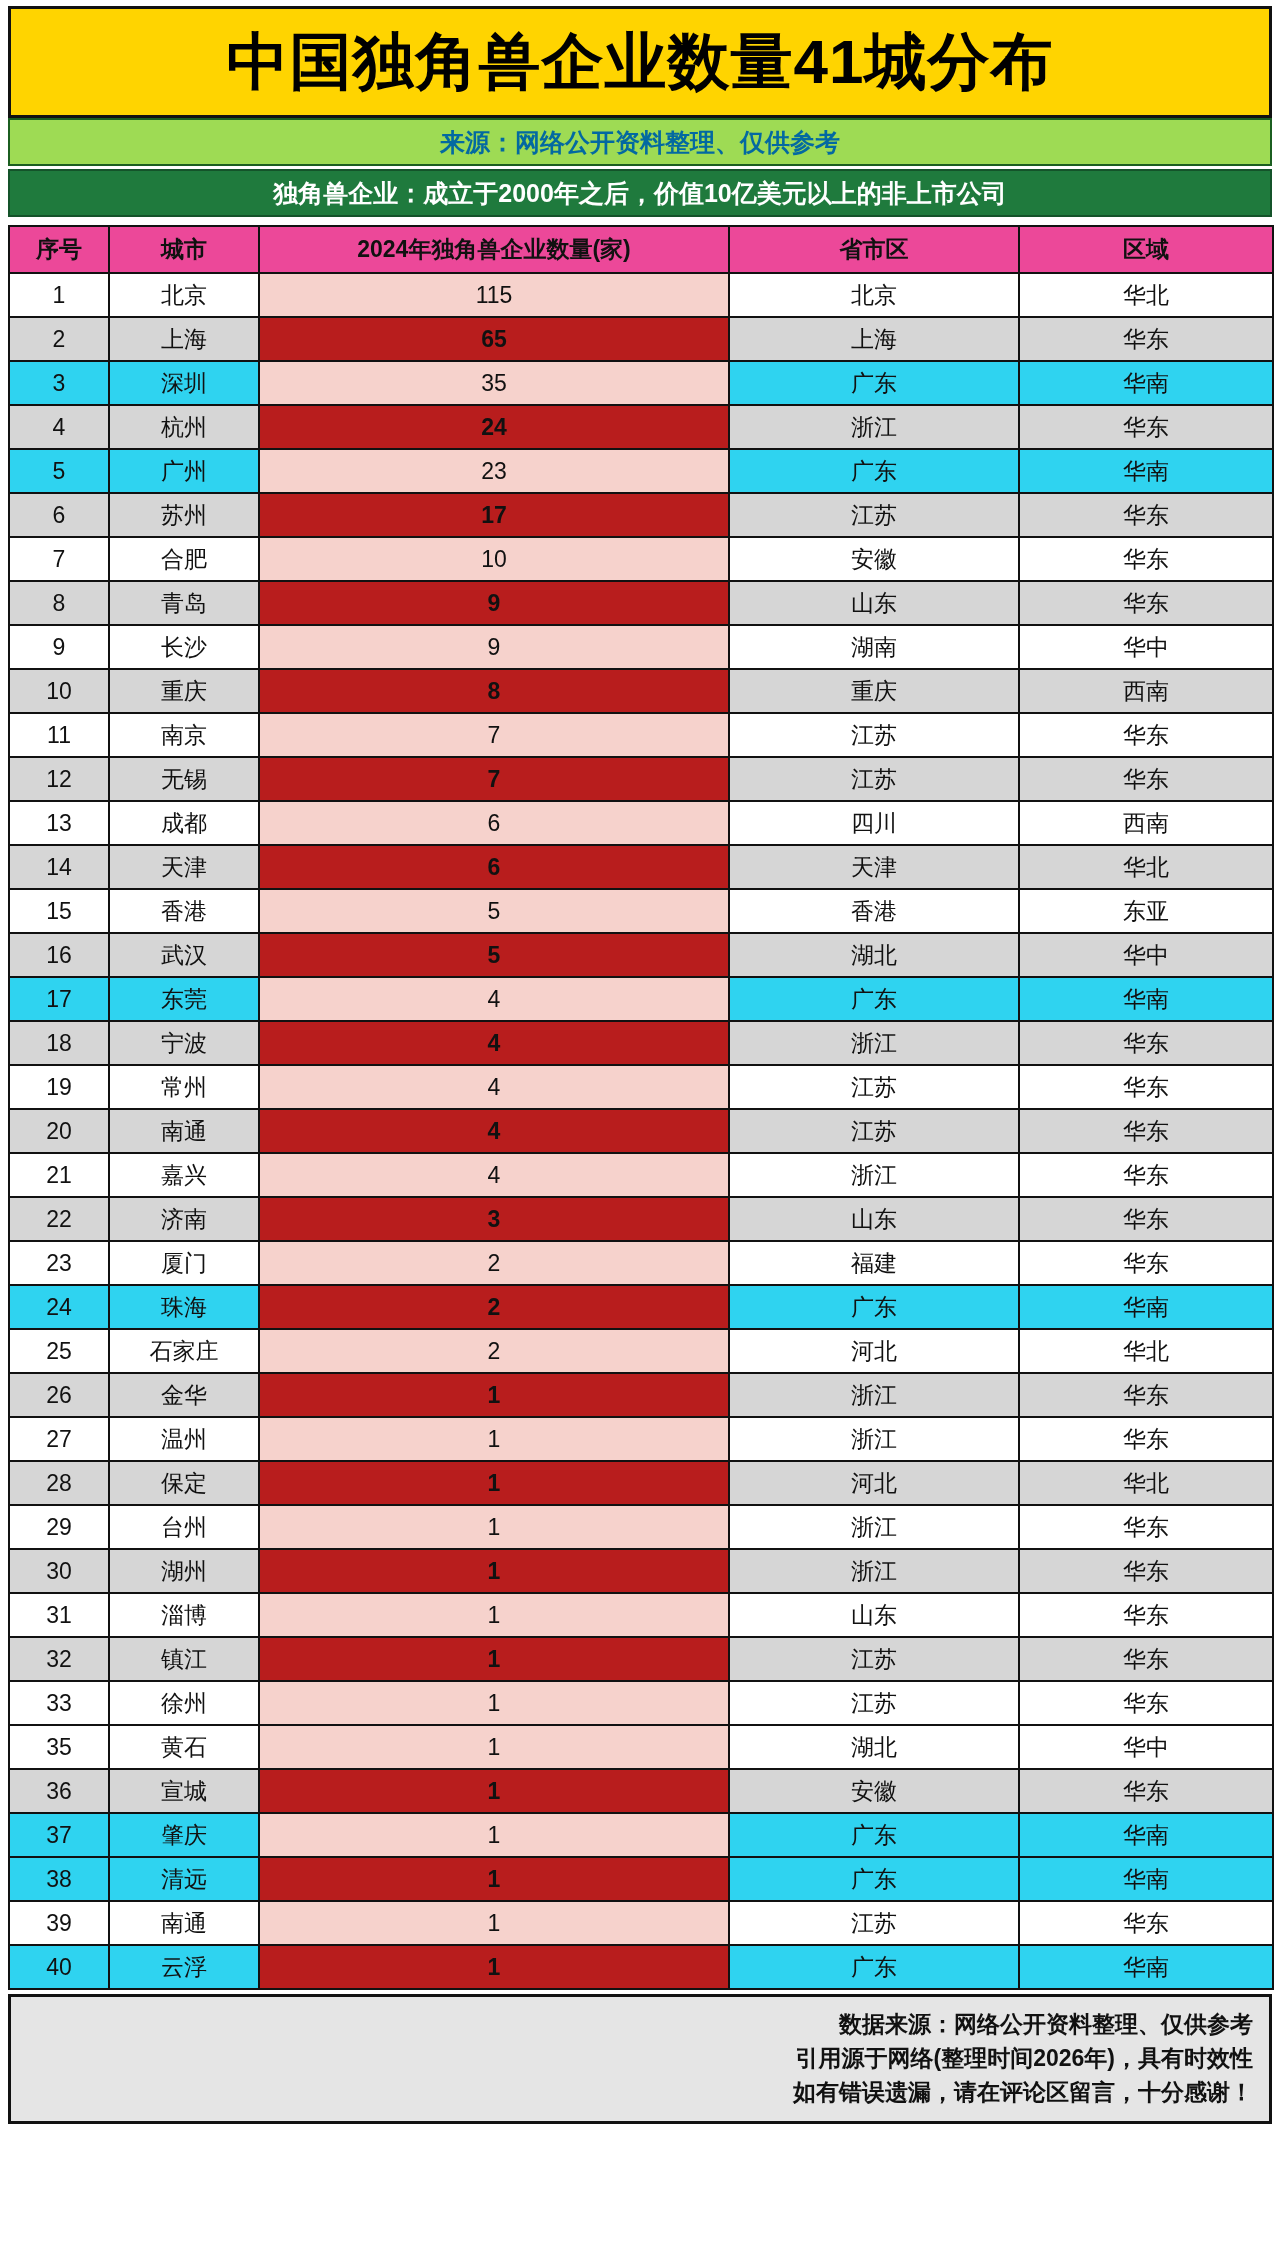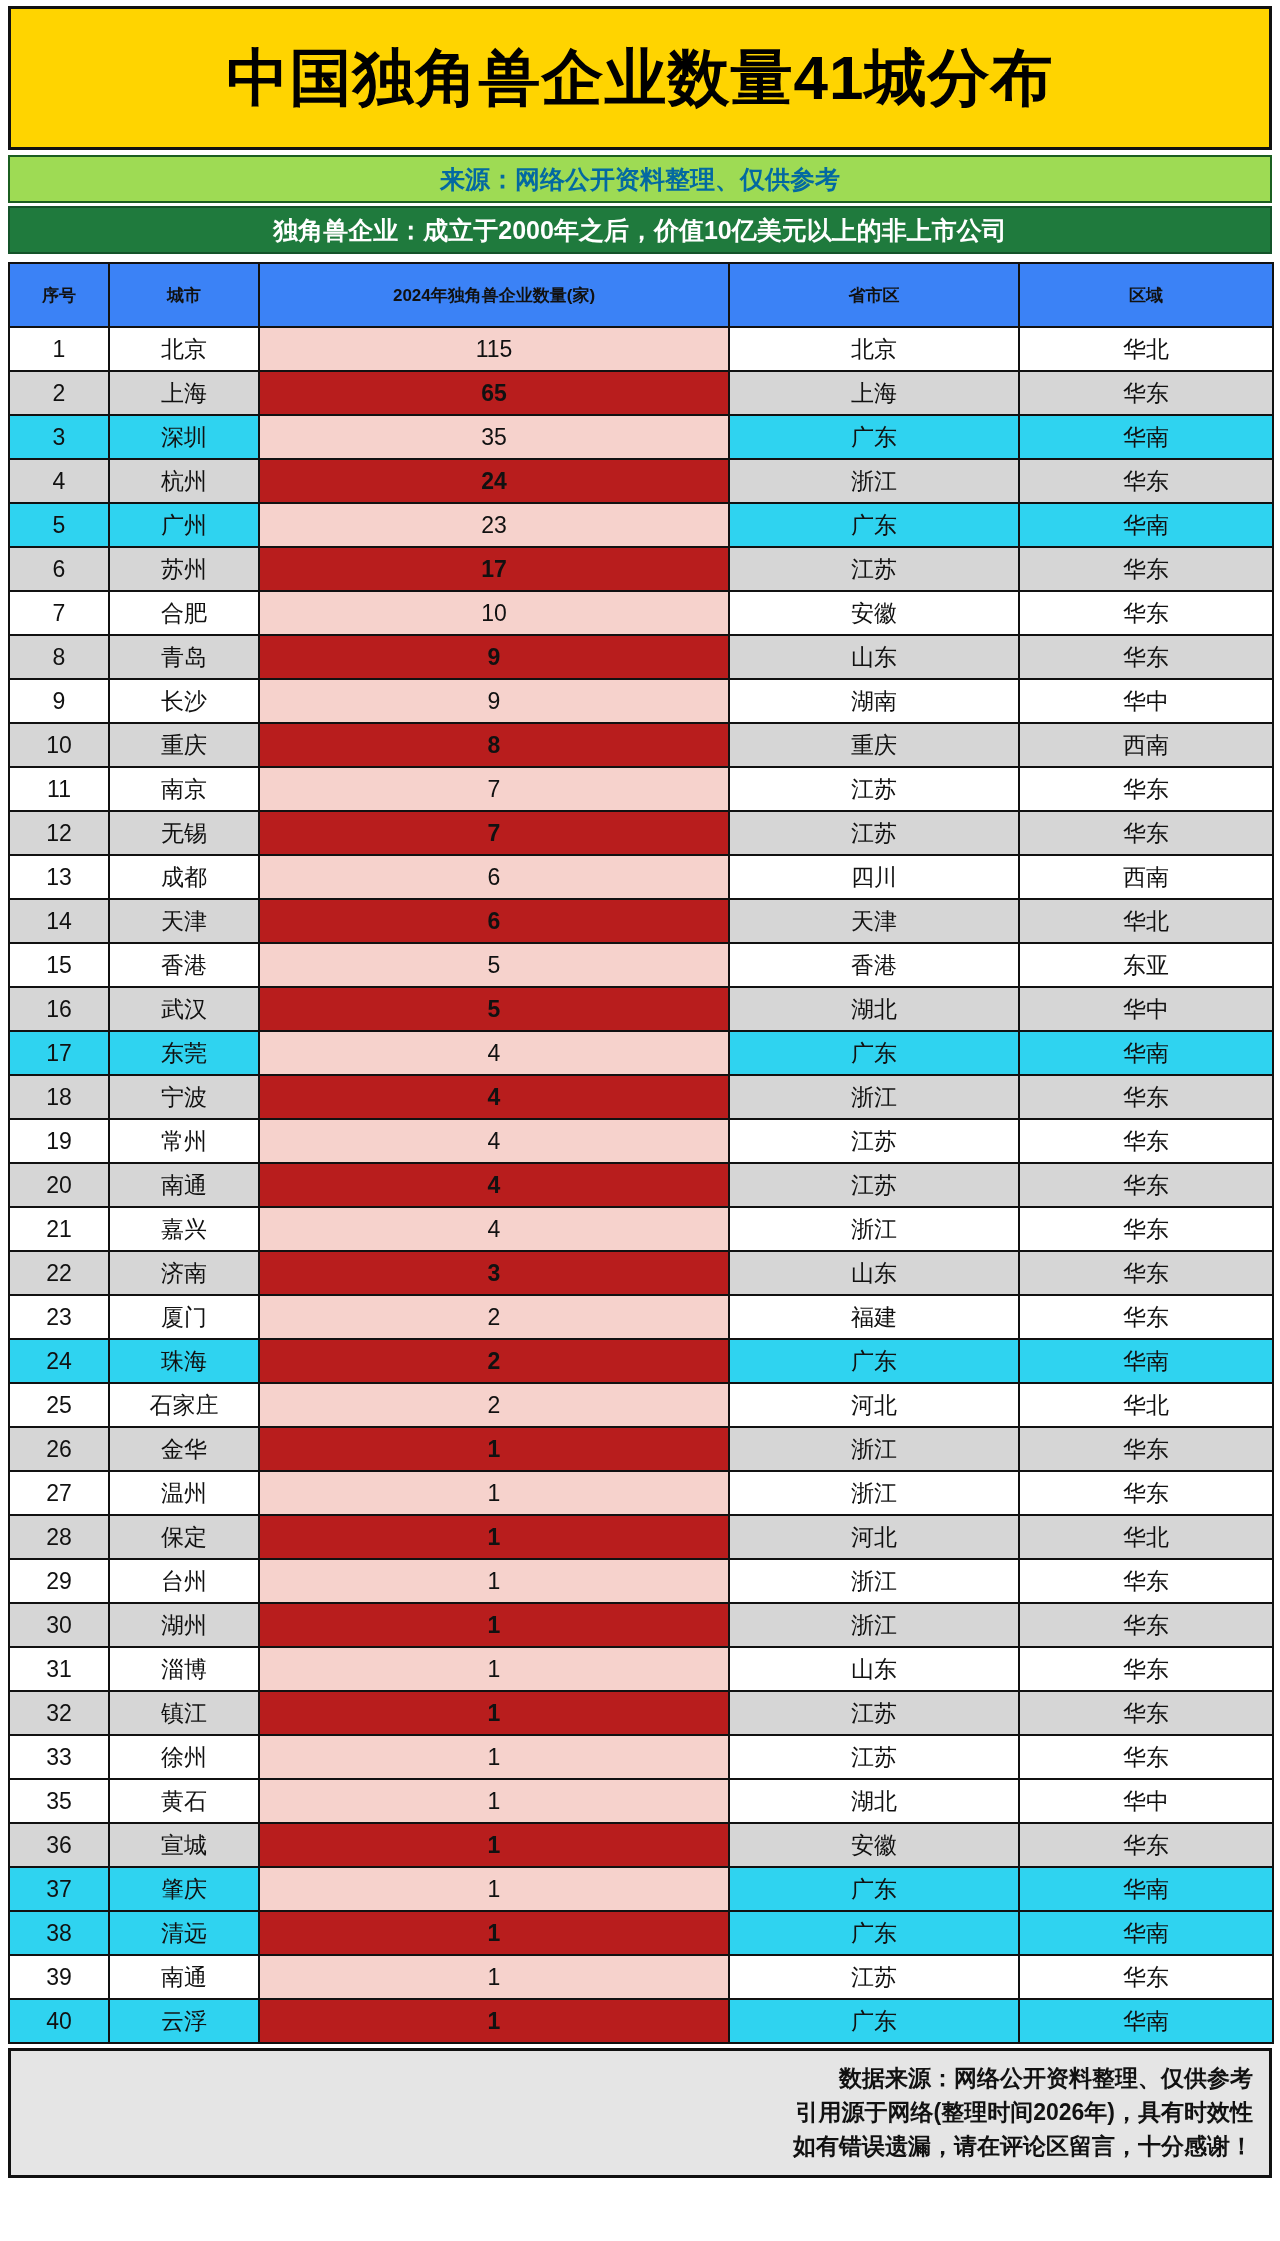--- a/index.html
+++ b/index.html
@@ -13,25 +13,24 @@
     box-sizing:border-box;
     padding:6px 8px 6px 8px;
     background:#ffffff;
   }
 
   
   .title-band{
     background:#FFD400;
     border:3px solid #111111;
     box-sizing:border-box;
-    height:144px;
+    height:112px;
     display:flex;
     align-items:center;
     justify-content:center;
-    margin-bottom:5px;
   }
   .title-band .title-text{
     font-size:62px;
     font-weight:bold;
     letter-spacing:1px;
     color:#000000;
     line-height:1;
     white-space:nowrap;
   }
 
@@ -89,24 +88,24 @@
     vertical-align:middle;
     font-size:23px;
     height:44px;
     padding:0 2px;
     color:#111111;
     box-sizing:border-box;
     overflow:hidden;
     white-space:nowrap;
   }
   table.grid thead th{
-    background:#3b82f6;
+    background:#ec4899;
     font-weight:bold;
-    font-size:17px;
-    height:64px;
+    font-size:23px;
+    height:47px;
   }
 
   
   tr.bg-white  td.plain{background:#ffffff;}
   tr.bg-gray   td.plain{background:#D6D6D6;}
   tr.bg-cyan   td.plain{background:#2FD3F0;}
 
   
   td.cnt-light{background:#F6D2CC;color:#111111;}
   td.cnt-dark {background:#B81D1D;color:#ffffff;font-weight:bold;}

